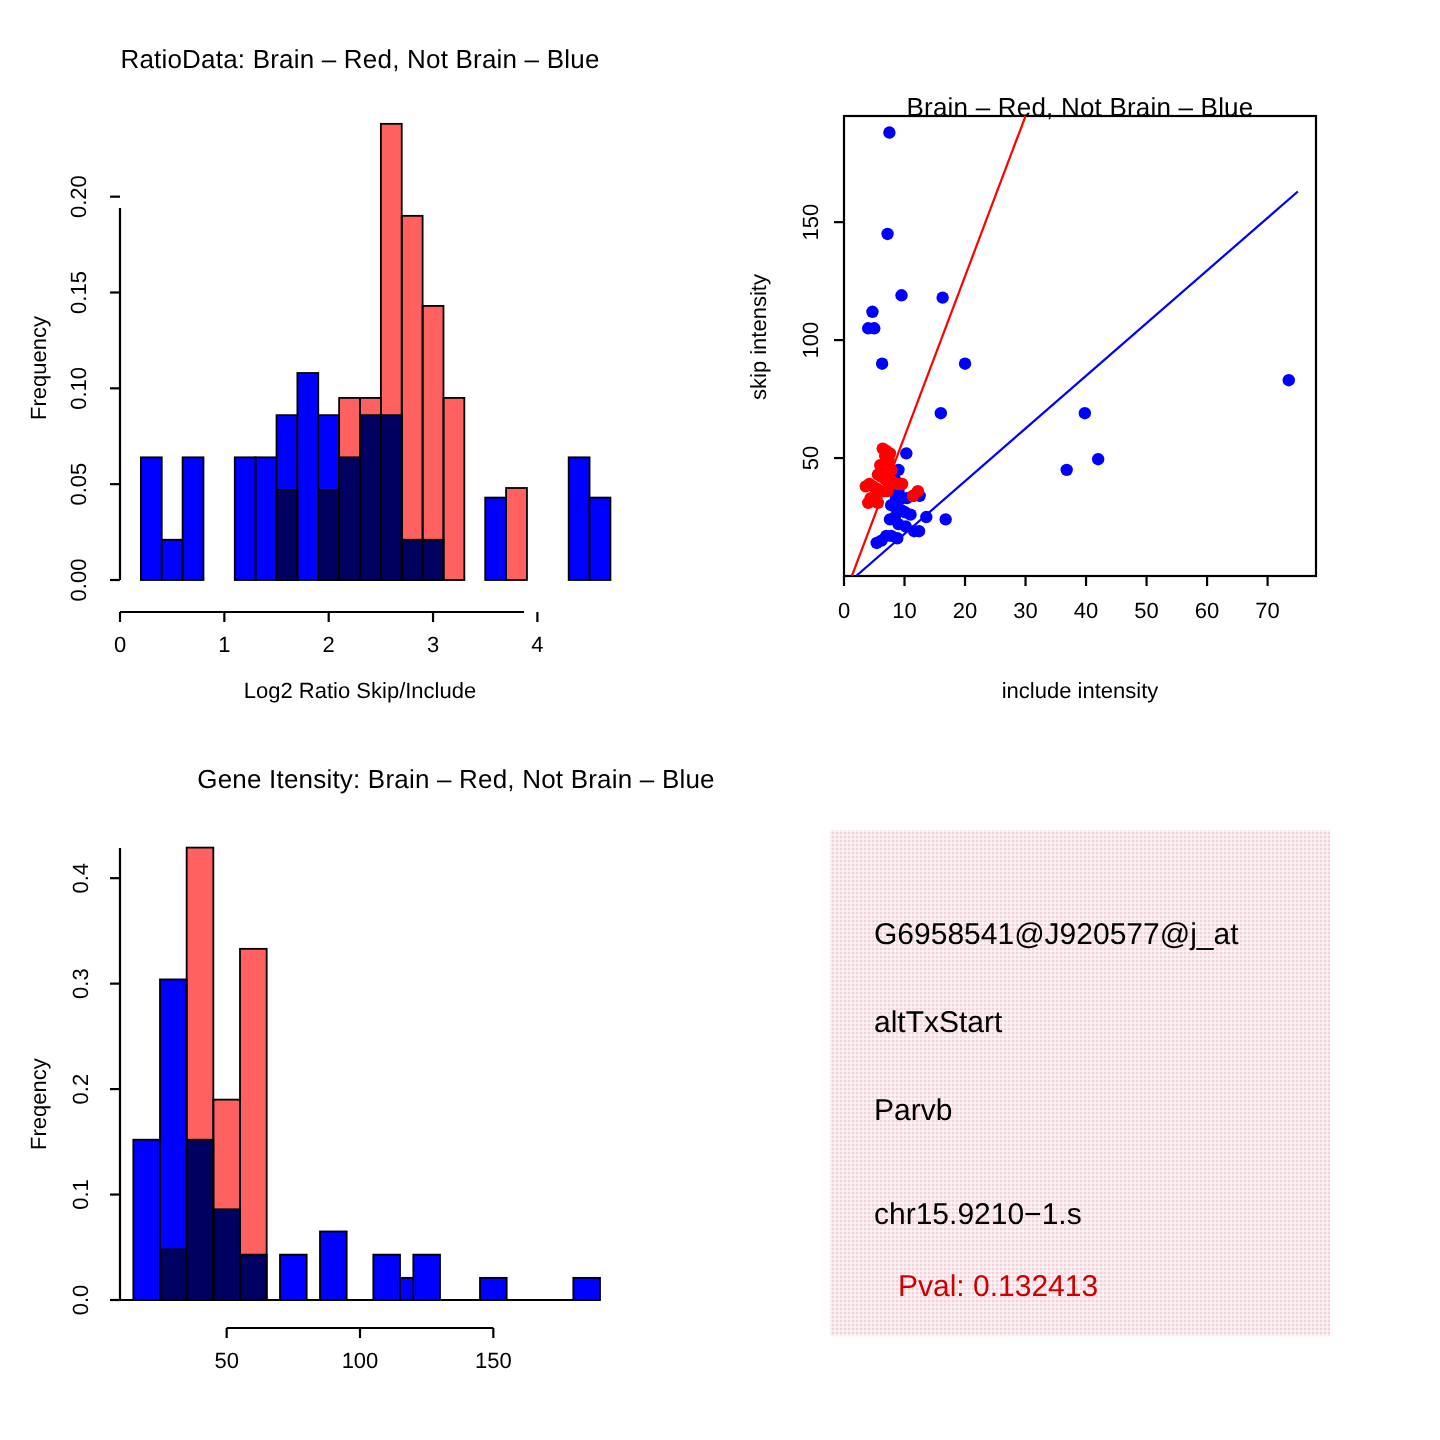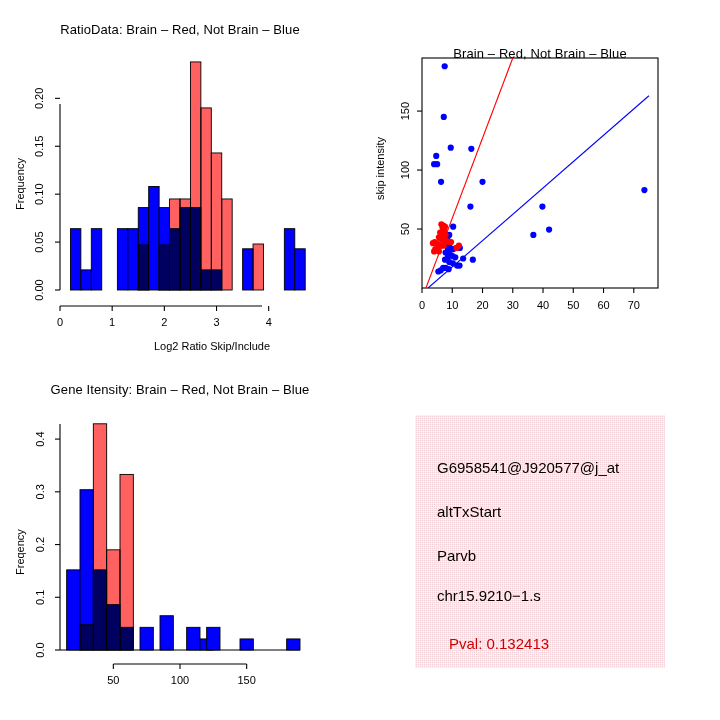--- a/index.html
+++ b/index.html
@@ -3,21 +3,21 @@
 <meta charset="utf-8">
 <style>
   html,body{margin:0;padding:0;background:#ffffff;}
   body{width:720px;height:720px;font-family:"Liberation Sans",sans-serif;color:#000;}
   #root{position:relative;width:720px;height:720px;overflow:hidden;}
   .panel{position:absolute;}
   .ptitle{
     position:absolute;width:100%;text-align:center;
     font-weight:normal;font-size:13px;letter-spacing:.1px;white-space:nowrap;
   }
-  .axlab{position:absolute;font-size:11px;text-align:center;white-space:nowrap;padding-left:32px;}
+  .axlab{position:absolute;font-size:11px;text-align:center;white-space:nowrap;}
   .ylab{position:absolute;font-size:11px;white-space:nowrap;
         transform-origin:0 0;transform:rotate(-90deg);}
   svg{display:block;overflow:visible;}
   .infobox{
     position:absolute;
     background-color:#f2d2d8;
     background-image:
       repeating-linear-gradient(0deg, rgba(255,255,255,.55) 0 1px, rgba(0,0,0,0) 1px 2px),
       repeating-linear-gradient(90deg, rgba(255,255,255,.55) 0 1px, rgba(0,0,0,0) 1px 2px);
   }
@@ -79,20 +79,21 @@
         <line x1="216.52173913043478" y1="306" x2="216.52173913043478" y2="311" stroke="#000" stroke-width="1.1"></line>
         <text x="216.52173913043478" y="323" font-size="11" font-family="&quot;Liberation Sans&quot;, sans-serif" fill="#000" text-anchor="middle" dominant-baseline="middle">3</text>
         <line x1="268.69565217391306" y1="306" x2="268.69565217391306" y2="311" stroke="#000" stroke-width="1.1"></line>
         <text x="268.69565217391306" y="323" font-size="11" font-family="&quot;Liberation Sans&quot;, sans-serif" fill="#000" text-anchor="middle" dominant-baseline="middle">4</text>
       </svg>
   </div>
 
   <div class="panel" id="p2" style="left:360px;top:0;width:360px;height:360px;">
     <div class="ptitle" style="top:22px;left:0;margin-top:24px;">Brain – Red, Not Brain – Blue</div>
     <div class="ylab" style="left:14px;top:200px;">skip intensity</div>
+    <div class="axlab" style="top:340px;left:0;width:360px;">include intensity</div>
     <svg id="svg2" width="360" height="330" style="position:absolute;left:0;top:0;">
         <rect x="62" y="58" width="236" height="230" fill="none" stroke="#000" stroke-width="1.1"></rect>
         <defs>
           <clipPath id="clip2">
             <rect x="62" y="58" width="236" height="230"></rect>
           </clipPath>
         </defs>
         <g clip-path="url(#clip2)">
           <line x1="65.93333333333334" y1="288" x2="152.76923076923077" y2="58" stroke="#FF0000" stroke-width="1.1"></line>
           <line x1="68.05128205128204" y1="288" x2="288.9230769230769" y2="95.74358974358972" stroke="#0000FF" stroke-width="1.1"></line>
@@ -187,21 +188,21 @@
         <line x1="57" y1="229.02564102564102" x2="62" y2="229.02564102564102" stroke="#000" stroke-width="1.1"></line>
         <text x="46" y="229.02564102564102" font-size="11" font-family="&quot;Liberation Sans&quot;, sans-serif" fill="#000" text-anchor="middle" dominant-baseline="middle" transform="rotate(-90 46 229.02564102564102)">50</text>
         <line x1="57" y1="170.05128205128204" x2="62" y2="170.05128205128204" stroke="#000" stroke-width="1.1"></line>
         <text x="46" y="170.05128205128204" font-size="11" font-family="&quot;Liberation Sans&quot;, sans-serif" fill="#000" text-anchor="middle" dominant-baseline="middle" transform="rotate(-90 46 170.05128205128204)">100</text>
         <line x1="57" y1="111.07692307692307" x2="62" y2="111.07692307692307" stroke="#000" stroke-width="1.1"></line>
         <text x="46" y="111.07692307692307" font-size="11" font-family="&quot;Liberation Sans&quot;, sans-serif" fill="#000" text-anchor="middle" dominant-baseline="middle" transform="rotate(-90 46 111.07692307692307)">150</text>
       </svg>
   </div>
 
   <div class="panel" id="p3" style="left:0;top:360px;width:360px;height:360px;">
-    <div class="ptitle" style="top:22px;left:0;">Gene Itensity: Brain – Red, Not Brain – Blue</div>
+    <div class="ptitle" style="top:22px;left:0;padding-left:48px;">Gene Itensity: Brain – Red, Not Brain – Blue</div>
     <div class="ylab" style="left:14px;top:215px;">Freqency</div>
     <svg id="svg3" width="360" height="330" style="position:absolute;left:0;top:0;">
         <rect x="66.66666666666667" y="209.85454545454547" width="13.333333333333329" height="80.14545454545453" fill="#0000FF" stroke="#000" stroke-width="0.9"></rect>
         <rect x="80" y="129.70909090909092" width="13.333333333333343" height="160.29090909090908" fill="#0000FF" stroke="#000" stroke-width="0.9"></rect>
         <rect x="93.33333333333334" y="209.85454545454547" width="13.333333333333314" height="80.14545454545453" fill="#0000FF" stroke="#000" stroke-width="0.9"></rect>
         <rect x="106.66666666666666" y="244.65454545454546" width="13.333333333333343" height="45.345454545454544" fill="#0000FF" stroke="#000" stroke-width="0.9"></rect>
         <rect x="120" y="267.3272727272727" width="13.333333333333343" height="22.672727272727286" fill="#0000FF" stroke="#000" stroke-width="0.9"></rect>
         <rect x="140" y="267.3272727272727" width="13.333333333333314" height="22.672727272727286" fill="#0000FF" stroke="#000" stroke-width="0.9"></rect>
         <rect x="160" y="255.72727272727272" width="13.333333333333314" height="34.27272727272728" fill="#0000FF" stroke="#000" stroke-width="0.9"></rect>
         <rect x="186.66666666666669" y="267.3272727272727" width="13.333333333333314" height="22.672727272727286" fill="#0000FF" stroke="#000" stroke-width="0.9"></rect>
@@ -233,18 +234,18 @@
         <line x1="246.66666666666666" y1="304" x2="246.66666666666666" y2="309" stroke="#000" stroke-width="1.1"></line>
         <text x="246.66666666666666" y="321" font-size="11" font-family="&quot;Liberation Sans&quot;, sans-serif" fill="#000" text-anchor="middle" dominant-baseline="middle">150</text>
       </svg>
   </div>
 
   <div class="panel" style="left:360px;top:360px;width:360px;height:360px;">
     <div class="infobox" style="left:55px;top:55px;width:250px;height:253px;">
       <div class="infoline" style="left:22px;top:44px;">G6958541@J920577@j_at</div>
       <div class="infoline" style="left:22px;top:88px;">altTxStart</div>
       <div class="infoline" style="left:22px;top:132px;">Parvb</div>
-      <div class="infoline" style="left:22px;top:172px;">chr15.9210−1.s</div>
+      <div class="infoline" style="left:22px;top:184px;">chr15.9210−1.s</div>
       <div class="infoline" style="left:22px;top:220px;color:#CC0000;margin-left:12px;">Pval: 0.132413</div>
     </div>
   </div>
 
 </div>
 
 </body></html>

